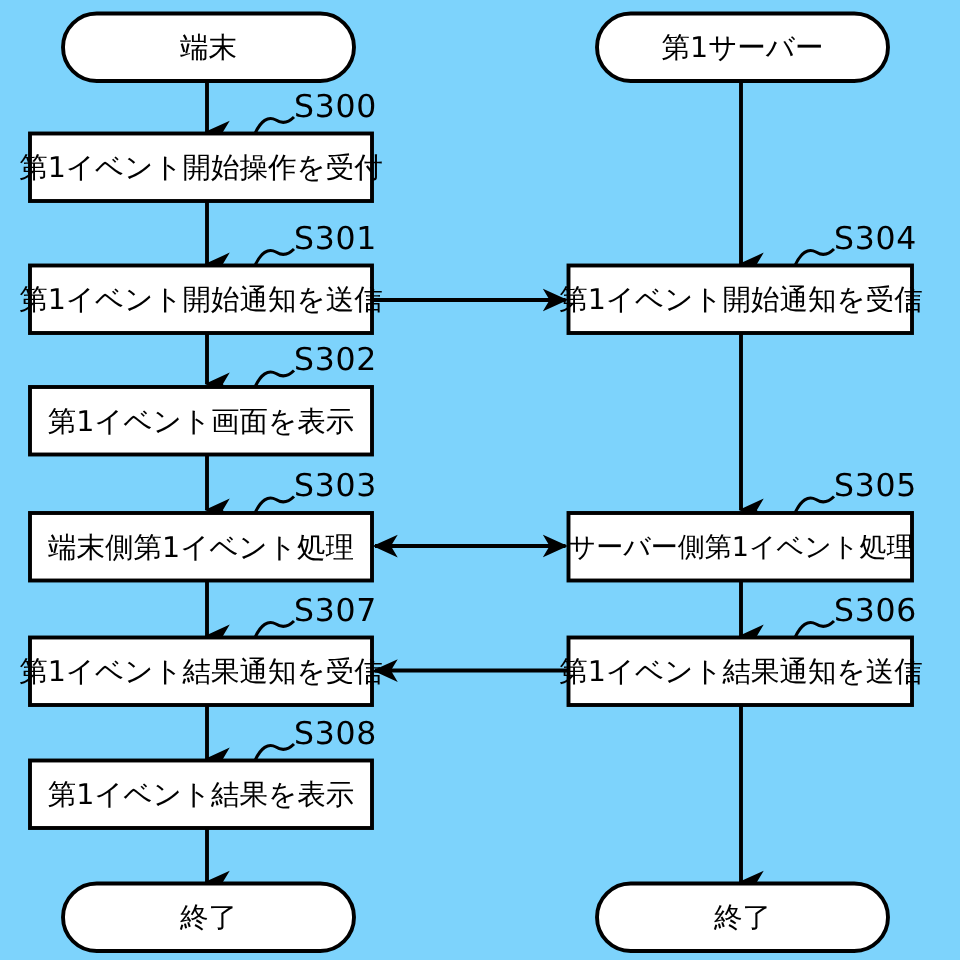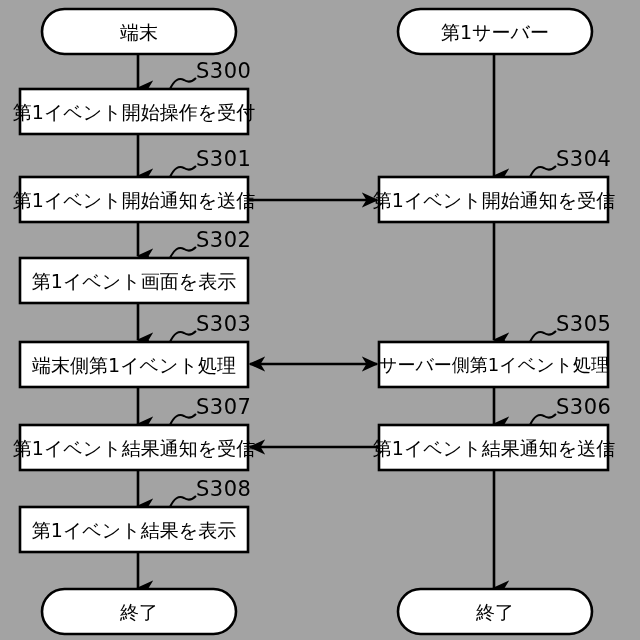--- a/index.html
+++ b/index.html
@@ -4,21 +4,21 @@
 <style>
   html, body {
     margin: 0;
     padding: 0;
     background: #ffffff;
   }
   #canvas {
     position: relative;
     width: 640px;
     height: 640px;
-    background: #a3a3a3;
+    background: #7dd3fc;
     font-family: "DejaVu Sans", "Liberation Sans", sans-serif;
     overflow: hidden;
   }
   svg#flow {
     position: absolute;
     top: 0;
     left: 0;
     width: 640px;
     height: 640px;
   }

